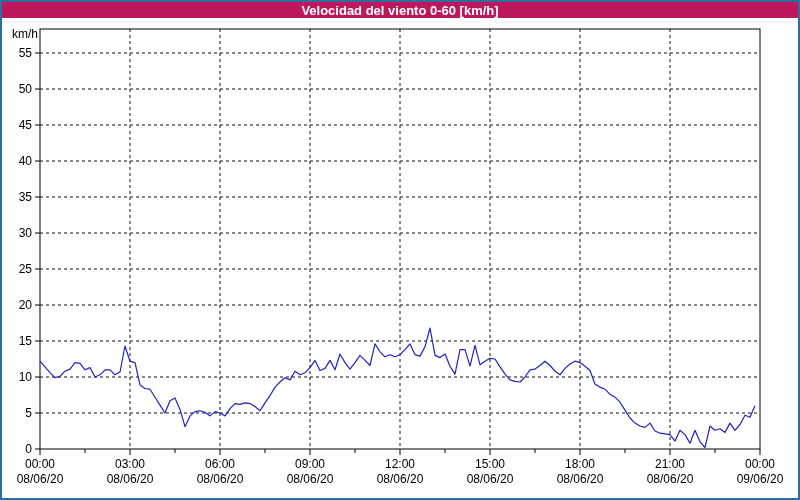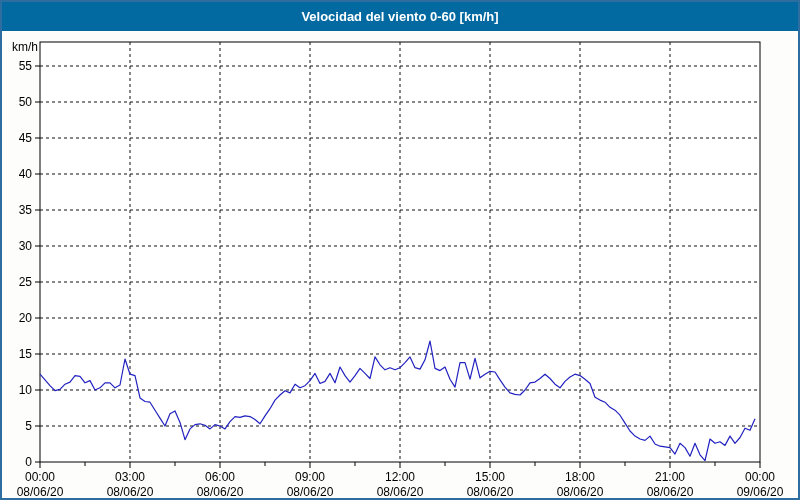--- a/index.html
+++ b/index.html
@@ -2,21 +2,21 @@
 <html><head>
 <meta charset="utf-8">
 <style>
   html,body{margin:0;padding:0;background:#e8eef4;font-family:"Liberation Sans",sans-serif;}
   .frame{
     width:800px;height:500px;box-sizing:border-box;
     border:2px solid #2e6da0;background:#fdfefb;
     position:relative;overflow:hidden;
   }
   .titlebar{
-    height:29px;background:#0369a1;display:flex;align-items:center;justify-content:center;
+    height:16px;background:#be185d;display:flex;align-items:center;justify-content:center;
   }
   .titlebar span{
     color:#ffffff;font-size:13px;font-weight:bold;
   }
   .chart-area{position:relative;width:796px;height:468px;background:#fdfefb;}
   svg{display:block;}
   svg text{font-family:"Liberation Sans",sans-serif;fill:#000;}
 </style>
 </head>
 <body>

